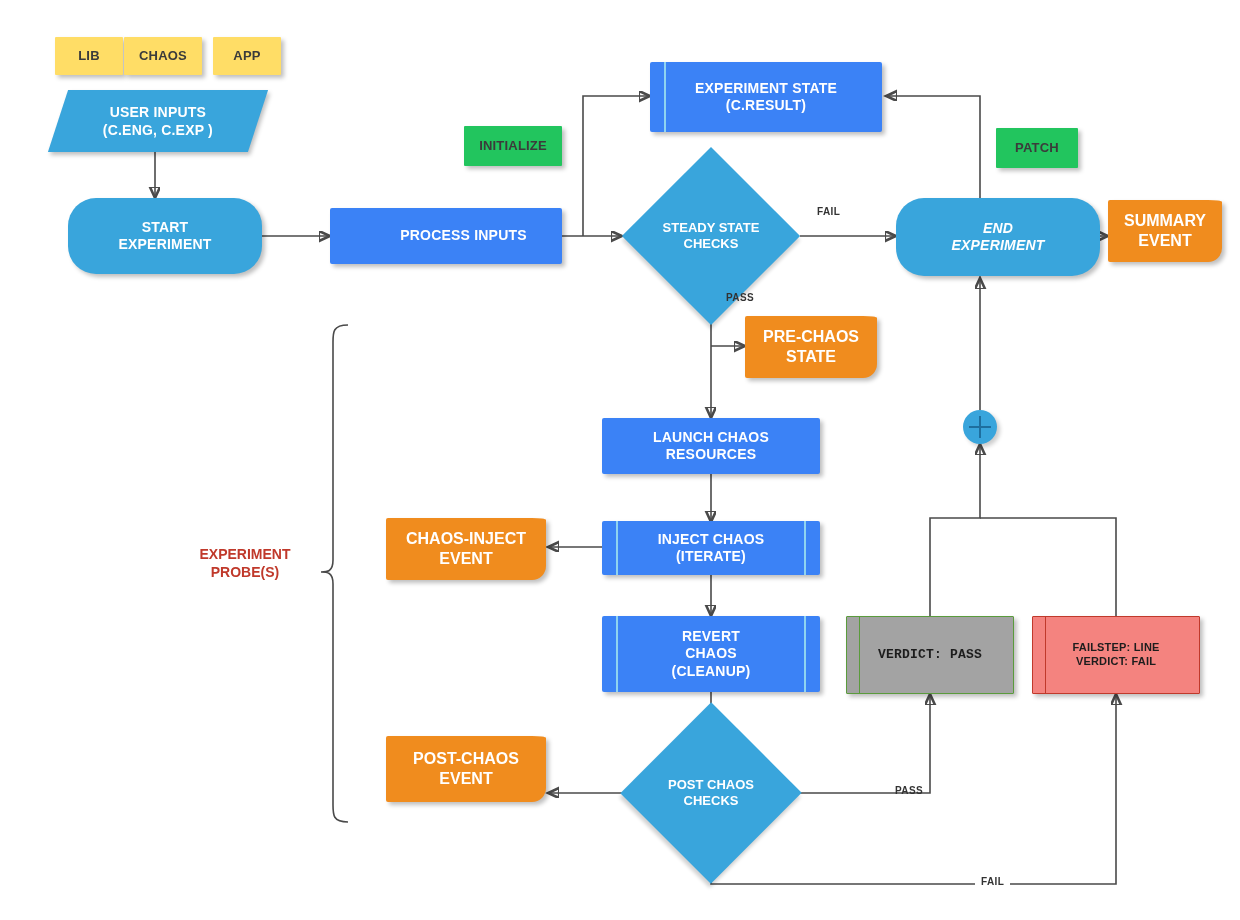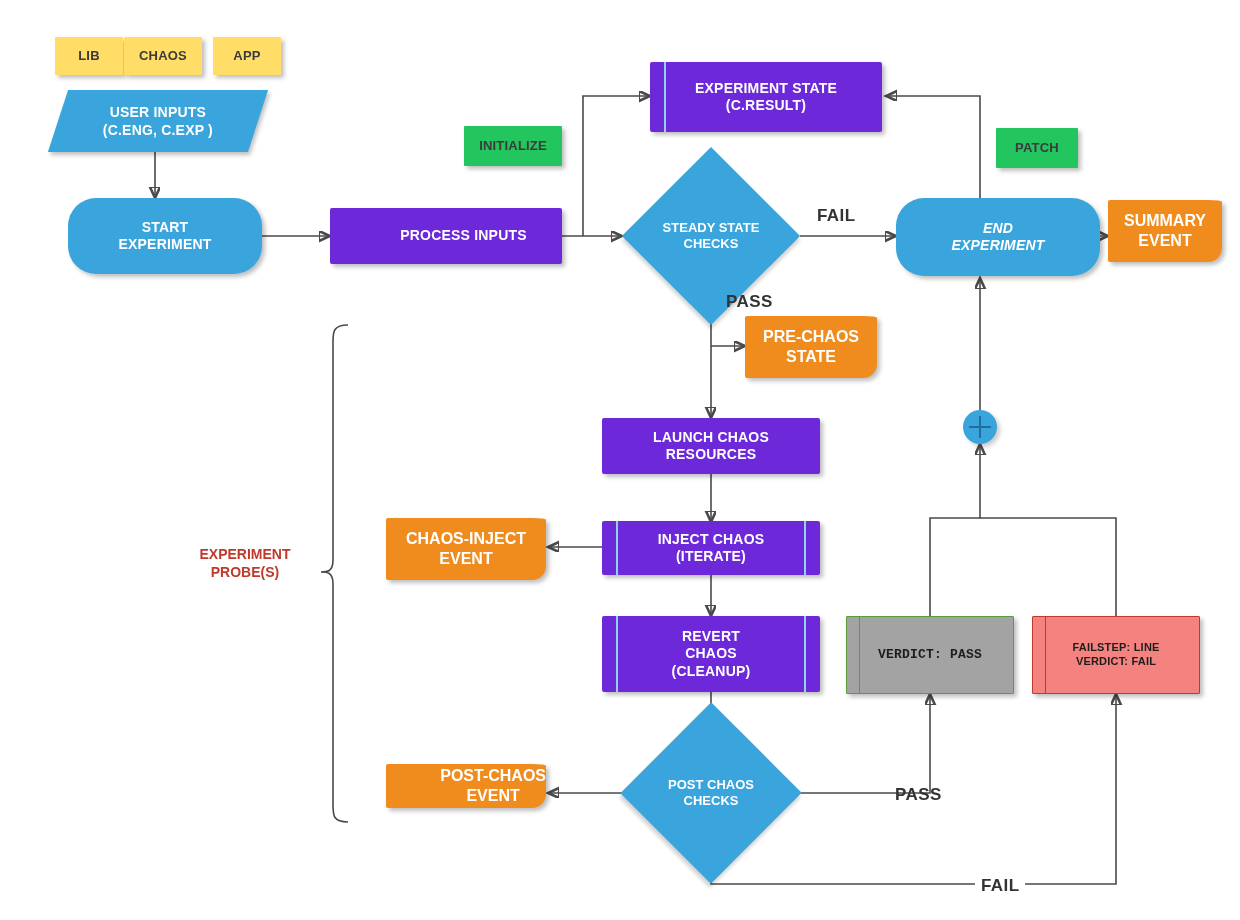--- a/index.html
+++ b/index.html
@@ -41,21 +41,21 @@
   
   .note-orange {
     background: #22c55e;
     color: #3b3b3b;
     font-size: 13px;
     border-radius: 1px;
   }
 
   
   .blue-box {
-    background: #6d28d9;
+    background: #3b82f6;
     font-size: 14px;
     border-radius: 2px;
   }
   .blue-box.bar::before {
     content: "";
     position: absolute;
     left: 14px;
     top: 0;
     bottom: 0;
     width: 2px;
@@ -157,21 +157,21 @@
     content: "";
     position: absolute;
     left: 12px; top: 0; bottom: 0;
     width: 1px;
     background: #c0392b;
   }
 
   
   .edge-label {
     position: absolute;
-    font-size: 17px;
+    font-size: 10px;
     font-weight: bold;
     color: #333333;
     letter-spacing: 0.4px;
     white-space: nowrap;
   }
   .group-label {
     position: absolute;
     font-size: 14px;
     font-weight: bold;
     color: #c0392b;
@@ -347,21 +347,21 @@
 CHAOS
 (CLEANUP)</span>
   </div>
 
   <div class="diamond-wrap" style="left:630px; top:742px; width:162px; height:102px;">
     <div class="diamond-shape" style="transform:rotate(45deg) scale(0.79,1.26);"></div>
     <div class="diamond-label" style="white-space:pre-line;">POST CHAOS
 CHECKS</div>
   </div>
 
-  <div class="event" style="left:386px; top:764px; width:160px; height:44px; white-space:pre-line;justify-content:flex-end;">
+  <div class="event" style="left:386px; top:736px; width:160px; height:66px; white-space:pre-line;">
     <span>POST-CHAOS
 EVENT</span>
   </div>
 
   <div class="node verdict-pass shadow" style="left:846px; top:616px; width:168px; height:78px;">
     <span>VERDICT: PASS</span>
   </div>
 
   <div class="node verdict-fail shadow" style="left:1032px; top:616px; width:168px; height:78px; white-space:pre-line;">
     <span>FAILSTEP: LINE

